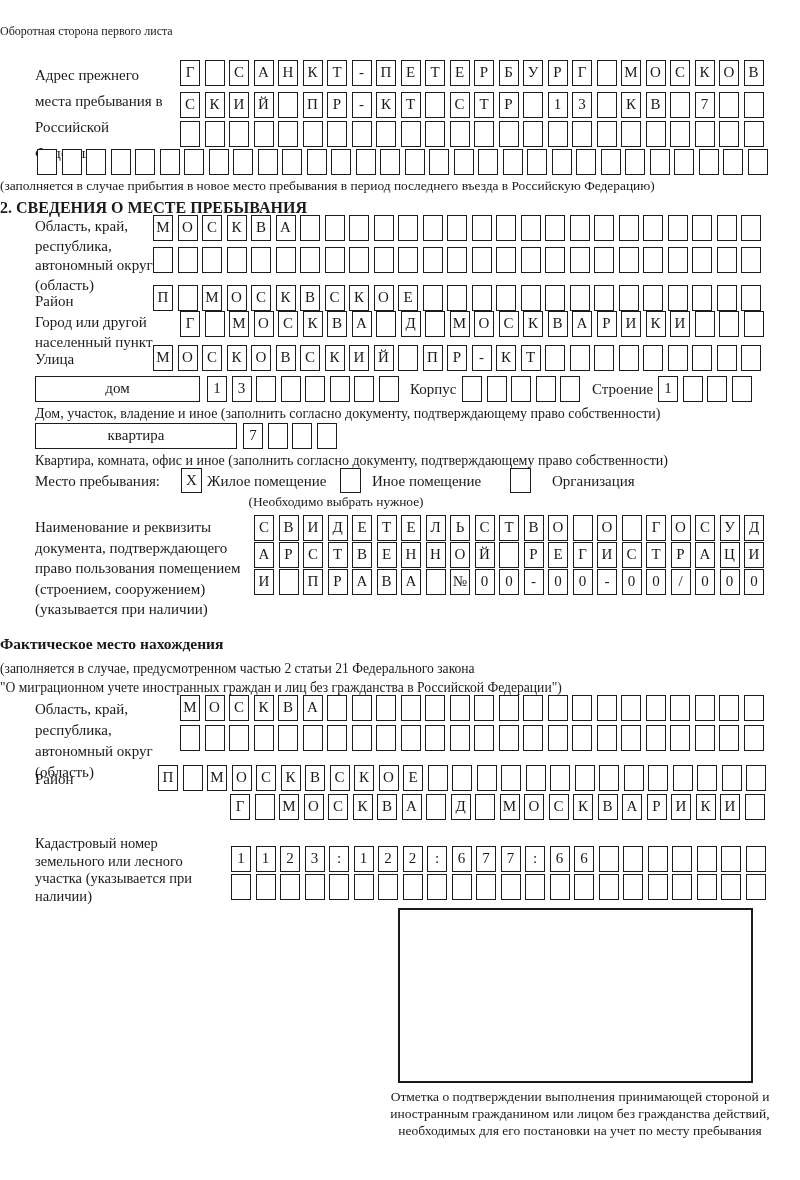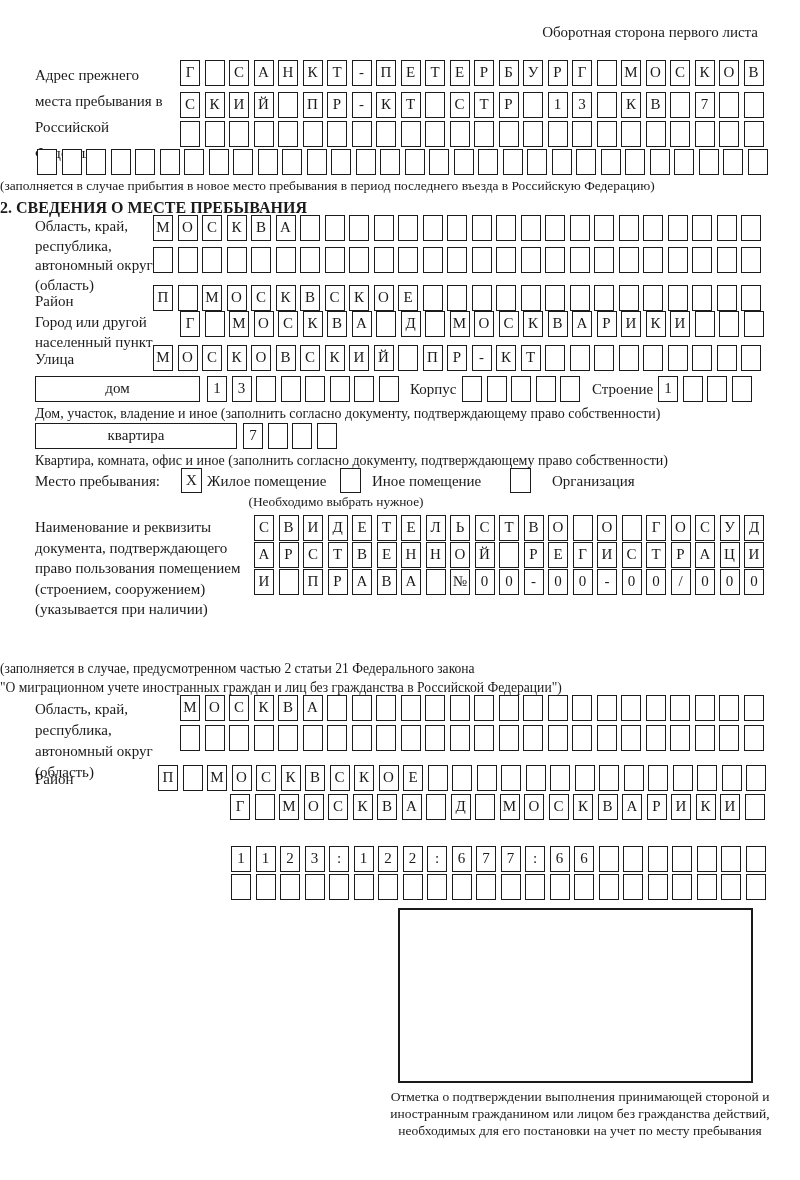--- a/index.html
+++ b/index.html
@@ -28,21 +28,21 @@
     border:1.7px solid #1c1c1c;text-align:center;font-size:15px;line-height:23px;background:#fff;
   }
   .inl{position:absolute;font-size:15px;line-height:20px;white-space:nowrap;}
   .stamp{position:absolute;box-sizing:border-box;border:2px solid #1a1a1a;background:#fff;}
 </style>
 </head>
 <body>
 
 <div class="page">
 
-  <div class="abs" style="left:16px;top:24px;width:742px;text-align:right;font-size:15px;">Оборотная сторона первого листа</div>
+  <div class="abs" style="left:0;top:24px;width:742px;text-align:left;font-size:12px;">Оборотная сторона первого листа</div>
 
   <div class="lbl" style="left:35px;top:62px;width:132px;line-height:26px;">Адрес прежнего места пребывания в Российской Федерации</div>
   <div class="row" style="left:180px;top:60px"><span class="cb">Г</span><span class="cb"></span><span class="cb">С</span><span class="cb">А</span><span class="cb">Н</span><span class="cb">К</span><span class="cb">Т</span><span class="cb">-</span><span class="cb">П</span><span class="cb">Е</span><span class="cb">Т</span><span class="cb">Е</span><span class="cb">Р</span><span class="cb">Б</span><span class="cb">У</span><span class="cb">Р</span><span class="cb">Г</span><span class="cb"></span><span class="cb">М</span><span class="cb">О</span><span class="cb">С</span><span class="cb">К</span><span class="cb">О</span><span class="cb">В</span></div>
   <div class="row" style="left:180px;top:92px"><span class="cb">С</span><span class="cb">К</span><span class="cb">И</span><span class="cb">Й</span><span class="cb"></span><span class="cb">П</span><span class="cb">Р</span><span class="cb">-</span><span class="cb">К</span><span class="cb">Т</span><span class="cb"></span><span class="cb">С</span><span class="cb">Т</span><span class="cb">Р</span><span class="cb"></span><span class="cb">1</span><span class="cb">3</span><span class="cb"></span><span class="cb">К</span><span class="cb">В</span><span class="cb"></span><span class="cb">7</span><span class="cb"></span><span class="cb"></span></div>
   <div class="row" style="left:180px;top:121px"><span class="cb"></span><span class="cb"></span><span class="cb"></span><span class="cb"></span><span class="cb"></span><span class="cb"></span><span class="cb"></span><span class="cb"></span><span class="cb"></span><span class="cb"></span><span class="cb"></span><span class="cb"></span><span class="cb"></span><span class="cb"></span><span class="cb"></span><span class="cb"></span><span class="cb"></span><span class="cb"></span><span class="cb"></span><span class="cb"></span><span class="cb"></span><span class="cb"></span><span class="cb"></span><span class="cb"></span></div>
   <div class="row" style="left:37px;top:149px"><span class="cb"></span><span class="cb"></span><span class="cb"></span><span class="cb"></span><span class="cb"></span><span class="cb"></span><span class="cb"></span><span class="cb"></span><span class="cb"></span><span class="cb"></span><span class="cb"></span><span class="cb"></span><span class="cb"></span><span class="cb"></span><span class="cb"></span><span class="cb"></span><span class="cb"></span><span class="cb"></span><span class="cb"></span><span class="cb"></span><span class="cb"></span><span class="cb"></span><span class="cb"></span><span class="cb"></span><span class="cb"></span><span class="cb"></span><span class="cb"></span><span class="cb"></span><span class="cb"></span><span class="cb"></span></div>
   <div class="note ctr" style="top:178px;">(заполняется в случае прибытия в новое место пребывания в период последнего въезда в Российскую Федерацию)</div>
 
   <div class="title ctr" style="top:199px;">2. СВЕДЕНИЯ О МЕСТЕ ПРЕБЫВАНИЯ</div>
 
@@ -78,31 +78,33 @@
   <div class="inl" style="left:372px;top:471px">Иное помещение</div>
   <div class="ckbox" style="left:510px;top:468px"></div>
   <div class="inl" style="left:552px;top:471px">Организация</div>
   <div class="note" style="left:150px;top:494px;width:372px;text-align:center;">(Необходимо выбрать нужное)</div>
 
   <div class="lbl" style="left:35px;top:517px;width:218px;line-height:20.5px;">Наименование и реквизиты документа, подтверждающего право пользования помещением (строением, сооружением) (указывается при наличии)</div>
   <div class="row" style="left:254px;top:515px"><span class="cb">С</span><span class="cb">В</span><span class="cb">И</span><span class="cb">Д</span><span class="cb">Е</span><span class="cb">Т</span><span class="cb">Е</span><span class="cb">Л</span><span class="cb">Ь</span><span class="cb">С</span><span class="cb">Т</span><span class="cb">В</span><span class="cb">О</span><span class="cb"></span><span class="cb">О</span><span class="cb"></span><span class="cb">Г</span><span class="cb">О</span><span class="cb">С</span><span class="cb">У</span><span class="cb">Д</span></div>
   <div class="row" style="left:254px;top:542px"><span class="cb">А</span><span class="cb">Р</span><span class="cb">С</span><span class="cb">Т</span><span class="cb">В</span><span class="cb">Е</span><span class="cb">Н</span><span class="cb">Н</span><span class="cb">О</span><span class="cb">Й</span><span class="cb"></span><span class="cb">Р</span><span class="cb">Е</span><span class="cb">Г</span><span class="cb">И</span><span class="cb">С</span><span class="cb">Т</span><span class="cb">Р</span><span class="cb">А</span><span class="cb">Ц</span><span class="cb">И</span></div>
   <div class="row" style="left:254px;top:569px"><span class="cb">И</span><span class="cb"></span><span class="cb">П</span><span class="cb">Р</span><span class="cb">А</span><span class="cb">В</span><span class="cb">А</span><span class="cb"></span><span class="cb">№</span><span class="cb">0</span><span class="cb">0</span><span class="cb">-</span><span class="cb">0</span><span class="cb">0</span><span class="cb">-</span><span class="cb">0</span><span class="cb">0</span><span class="cb">/</span><span class="cb">0</span><span class="cb">0</span><span class="cb">0</span></div>
 
+  <div class="title ctr" style="top:635px;font-size:15.5px;">Фактическое место нахождения</div>
   <div class="note ctr" style="top:661px;font-size:13.6px;">(заполняется в случае, предусмотренном частью 2 статьи 21 Федерального закона</div>
   <div class="note ctr" style="top:680px;font-size:13.6px;">"О миграционном учете иностранных граждан и лиц без гражданства в Российской Федерации")</div>
 
   <div class="lbl" style="left:35px;top:699px;width:138px;line-height:21px;">Область, край, республика, автономный округ (область)</div>
   <div class="row" style="left:180px;top:695px"><span class="cb">М</span><span class="cb">О</span><span class="cb">С</span><span class="cb">К</span><span class="cb">В</span><span class="cb">А</span><span class="cb"></span><span class="cb"></span><span class="cb"></span><span class="cb"></span><span class="cb"></span><span class="cb"></span><span class="cb"></span><span class="cb"></span><span class="cb"></span><span class="cb"></span><span class="cb"></span><span class="cb"></span><span class="cb"></span><span class="cb"></span><span class="cb"></span><span class="cb"></span><span class="cb"></span><span class="cb"></span></div>
   <div class="row" style="left:180px;top:725px"><span class="cb"></span><span class="cb"></span><span class="cb"></span><span class="cb"></span><span class="cb"></span><span class="cb"></span><span class="cb"></span><span class="cb"></span><span class="cb"></span><span class="cb"></span><span class="cb"></span><span class="cb"></span><span class="cb"></span><span class="cb"></span><span class="cb"></span><span class="cb"></span><span class="cb"></span><span class="cb"></span><span class="cb"></span><span class="cb"></span><span class="cb"></span><span class="cb"></span><span class="cb"></span><span class="cb"></span></div>
 
   <div class="lbl" style="left:35px;top:769px;">Район</div>
   <div class="row" style="left:158px;top:765px"><span class="cb">П</span><span class="cb"></span><span class="cb">М</span><span class="cb">О</span><span class="cb">С</span><span class="cb">К</span><span class="cb">В</span><span class="cb">С</span><span class="cb">К</span><span class="cb">О</span><span class="cb">Е</span><span class="cb"></span><span class="cb"></span><span class="cb"></span><span class="cb"></span><span class="cb"></span><span class="cb"></span><span class="cb"></span><span class="cb"></span><span class="cb"></span><span class="cb"></span><span class="cb"></span><span class="cb"></span><span class="cb"></span><span class="cb"></span></div>
 
   <div class="row" style="left:230px;top:794px"><span class="cb">Г</span><span class="cb"></span><span class="cb">М</span><span class="cb">О</span><span class="cb">С</span><span class="cb">К</span><span class="cb">В</span><span class="cb">А</span><span class="cb"></span><span class="cb">Д</span><span class="cb"></span><span class="cb">М</span><span class="cb">О</span><span class="cb">С</span><span class="cb">К</span><span class="cb">В</span><span class="cb">А</span><span class="cb">Р</span><span class="cb">И</span><span class="cb">К</span><span class="cb">И</span><span class="cb"></span></div>
 
+  <div class="lbl" style="left:35px;top:835px;width:172px;line-height:17.5px;font-size:14.5px;">Кадастровый номер земельного или лесного участка (указывается при наличии)</div>
   <div class="row" style="left:231px;top:846px"><span class="cb">1</span><span class="cb">1</span><span class="cb">2</span><span class="cb">3</span><span class="cb">:</span><span class="cb">1</span><span class="cb">2</span><span class="cb">2</span><span class="cb">:</span><span class="cb">6</span><span class="cb">7</span><span class="cb">7</span><span class="cb">:</span><span class="cb">6</span><span class="cb">6</span><span class="cb"></span><span class="cb"></span><span class="cb"></span><span class="cb"></span><span class="cb"></span><span class="cb"></span><span class="cb"></span></div>
   <div class="row" style="left:231px;top:874px"><span class="cb"></span><span class="cb"></span><span class="cb"></span><span class="cb"></span><span class="cb"></span><span class="cb"></span><span class="cb"></span><span class="cb"></span><span class="cb"></span><span class="cb"></span><span class="cb"></span><span class="cb"></span><span class="cb"></span><span class="cb"></span><span class="cb"></span><span class="cb"></span><span class="cb"></span><span class="cb"></span><span class="cb"></span><span class="cb"></span><span class="cb"></span><span class="cb"></span></div>
 
   <div class="stamp" style="left:398px;top:908px;width:355px;height:175px;"></div>
   <div class="abs" style="left:390px;top:1088px;width:380px;text-align:center;font-size:13.5px;line-height:17px;">Отметка о подтверждении выполнения принимающей стороной и иностранным гражданином или лицом без гражданства действий, необходимых для его постановки на учет по месту пребывания</div>
 
 </div>
 
 </body></html>

